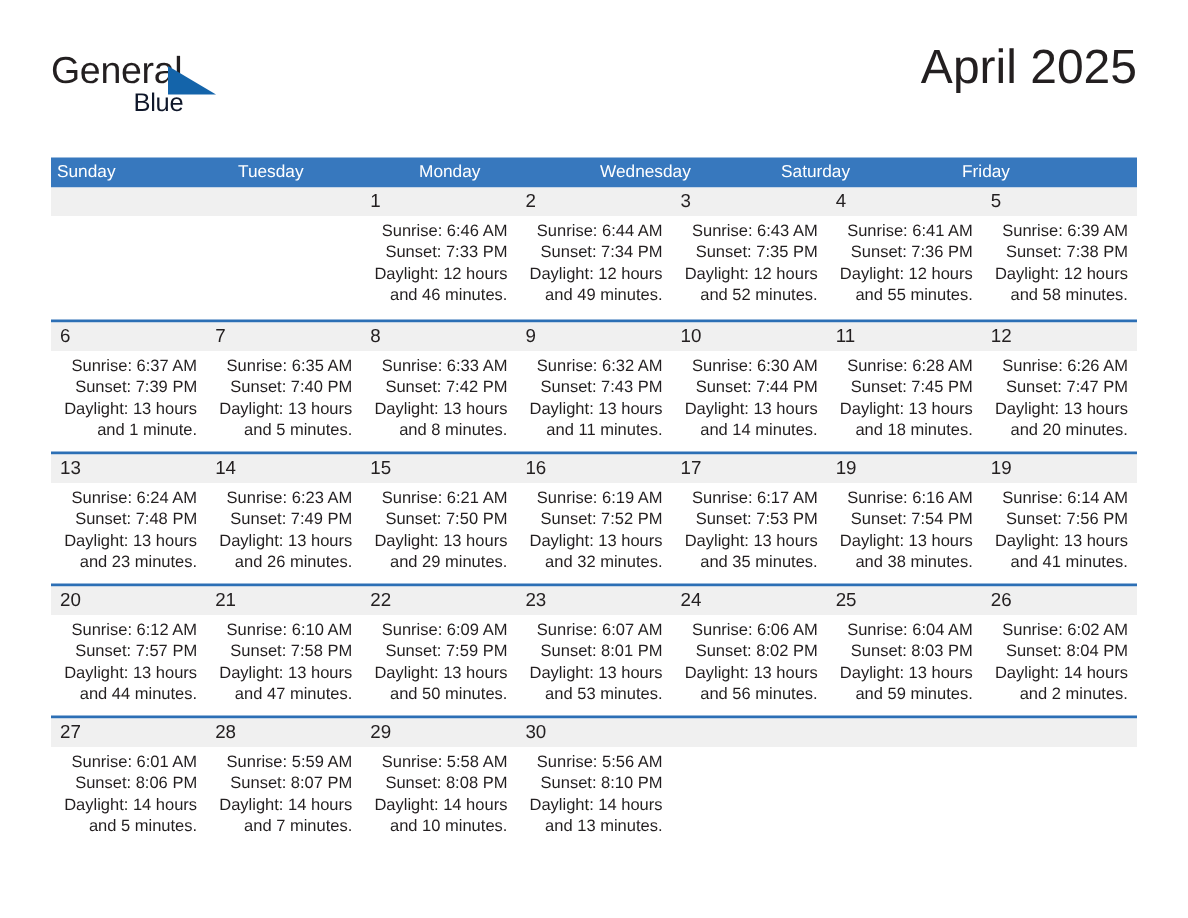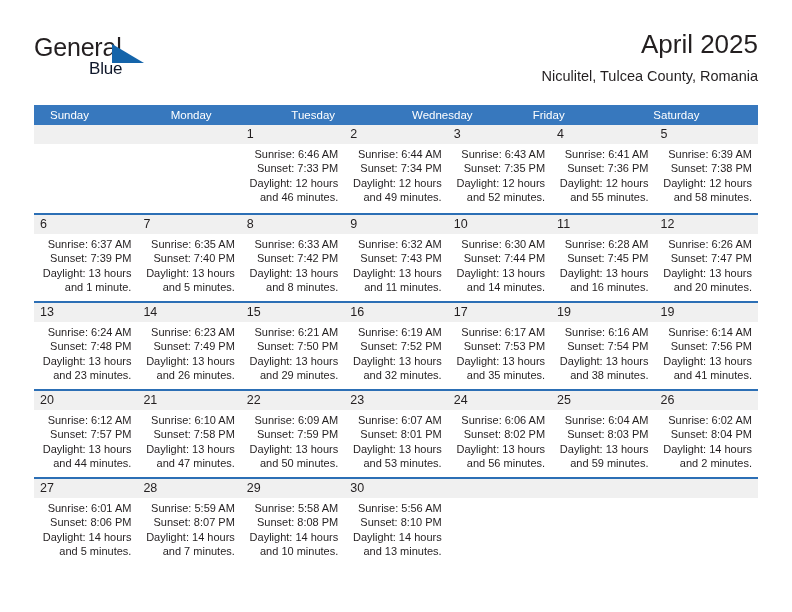--- a/index.html
+++ b/index.html
@@ -68,21 +68,21 @@
     border-top: 19px solid transparent;
   }
 
   .title-block {
     position: absolute;
     right: 0;
     top: 0;
     text-align: right;
   }
   .cal-title {
-    font-size: 26px;
+    font-size: 32px;
     color: #231f20;
     line-height: 32px;
     white-space: nowrap;
   }
   .cal-subtitle {
     margin-top: 7px;
     font-size: 14.5px;
     color: #231f20;
     line-height: 18px;
     white-space: nowrap;
@@ -99,21 +99,21 @@
   .weekday-row {
     display: flex;
     background: #3778be;
     height: 20px;
   }
   .weekday {
     flex: 1 1 0;
     color: #ffffff;
     font-size: 11.5px;
     line-height: 20px;
-    padding-left: 16px;
+    padding-left: 4px;
     box-sizing: border-box;
     white-space: nowrap;
     overflow: hidden;
   }
 
   .week {
     position: relative;
     display: flex;
     border-top: 2px solid #2c6fb5;
     height: 88px;
@@ -172,34 +172,33 @@
   <div class="masthead">
 
     <div class="brand">
       <span class="brand-general">General</span>
       <span class="brand-triangle"></span>
       <span class="brand-blue">Blue</span>
     </div>
 
     <div class="title-block">
       <div class="cal-title">April 2025</div>
-      <div class="cal-subtitle">Niculitel, Tulcea County, Romania</div>
     </div>
 
   </div>
 
   <div class="calendar">
 
     <div class="weekday-row">
       <div class="weekday">Sunday</div>
+      <div class="weekday">Tuesday</div>
       <div class="weekday">Monday</div>
-      <div class="weekday">Tuesday</div>
       <div class="weekday">Wednesday</div>
+      <div class="weekday">Saturday</div>
       <div class="weekday">Friday</div>
-      <div class="weekday">Saturday</div>
     </div>
 
     <div id="weeks-container">
         <div class="week">
           <div class="daynum-band"></div>
           <div class="day empty">
             <div class="daynum"></div>
             <div class="detail">
               <div></div>
               <div></div>
@@ -308,21 +307,21 @@
               <div>Daylight: 13 hours</div>
               <div>and 14 minutes.</div>
             </div>
           </div>
           <div class="day">
             <div class="daynum">11</div>
             <div class="detail">
               <div>Sunrise: 6:28 AM</div>
               <div>Sunset: 7:45 PM</div>
               <div>Daylight: 13 hours</div>
-              <div>and 16 minutes.</div>
+              <div>and 18 minutes.</div>
             </div>
           </div>
           <div class="day">
             <div class="daynum">12</div>
             <div class="detail">
               <div>Sunrise: 6:26 AM</div>
               <div>Sunset: 7:47 PM</div>
               <div>Daylight: 13 hours</div>
               <div>and 20 minutes.</div>
             </div>

